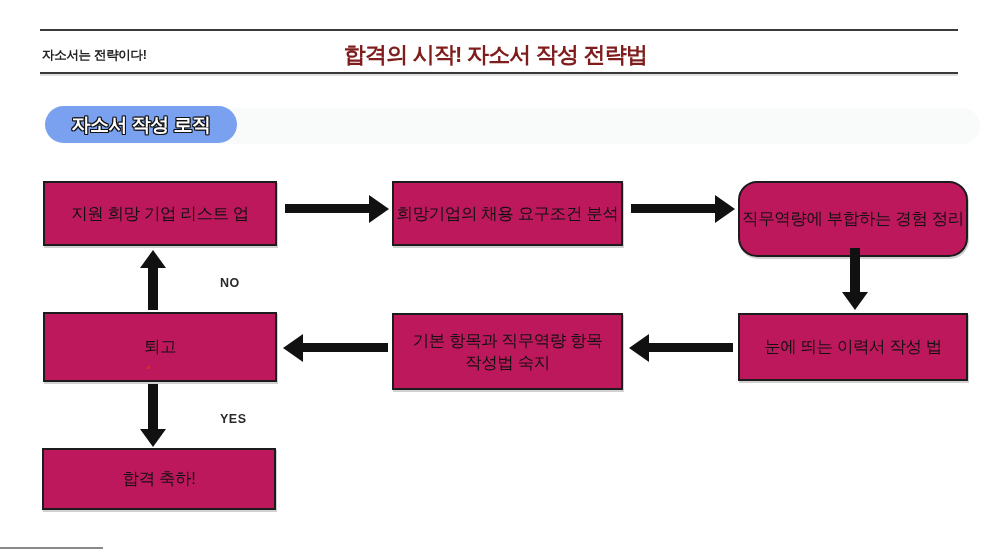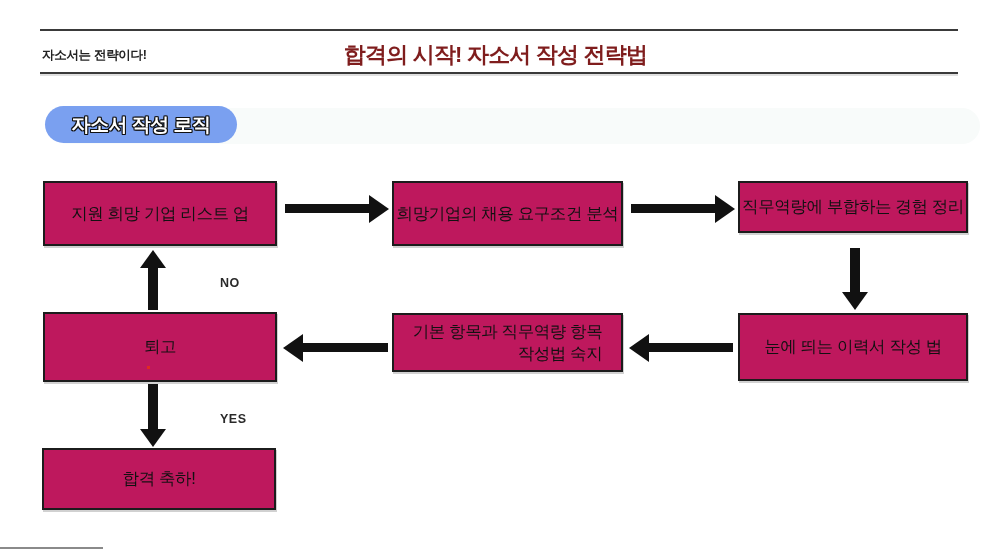--- a/index.html
+++ b/index.html
@@ -27,23 +27,23 @@
   .badge span{font-size:19px;font-weight:bold;letter-spacing:-0.5px;color:#ffffff;
       text-shadow:-1px -1px 0 #111,1px -1px 0 #111,-1px 1px 0 #111,1px 1px 0 #111,-1px 0 0 #111,1px 0 0 #111,0 -1px 0 #111,0 1px 0 #111;}
 
   
   .fbox{position:absolute;background:#be185d;border:2px solid var(--box_border);box-sizing:border-box;
         display:flex;align-items:center;justify-content:center;text-align:center;
         font-size:16.5px;font-weight:normal;letter-spacing:-0.4px;color:#111;
         white-space:pre-line;line-height:1.3;box-shadow:1px 2px 0 rgba(0,0,0,0.18);}
   .b1{left:43px;top:181px;width:234px;height:65px;}
   .b2{left:392px;top:181px;width:231px;height:65px;}
-  .b3{left:738px;top:181px;width:230px;height:52px;}
+  .b3{left:738px;top:181px;width:230px;height:76px;border-radius:19px;}
   .b4{left:43px;top:312px;width:234px;height:70px;}
-  .b5{left:392px;top:313px;width:231px;height:59px;text-align:right;}
+  .b5{left:392px;top:313px;width:231px;height:77px;}
   .b6{left:738px;top:313px;width:230px;height:68px;}
   .b7{left:42px;top:448px;width:234px;height:62px;}
 
   
   .arrow-right{position:absolute;height:9px;background:var(--arrow);}
   .arrow-right::after{content:'';position:absolute;right:-20px;top:50%;transform:translateY(-50%);
       border-left:20px solid var(--arrow);border-top:14px solid transparent;border-bottom:14px solid transparent;}
   .arrow-left{position:absolute;height:9px;background:var(--arrow);}
   .arrow-left::before{content:'';position:absolute;left:-20px;top:50%;transform:translateY(-50%);
       border-right:20px solid var(--arrow);border-top:14px solid transparent;border-bottom:14px solid transparent;}

